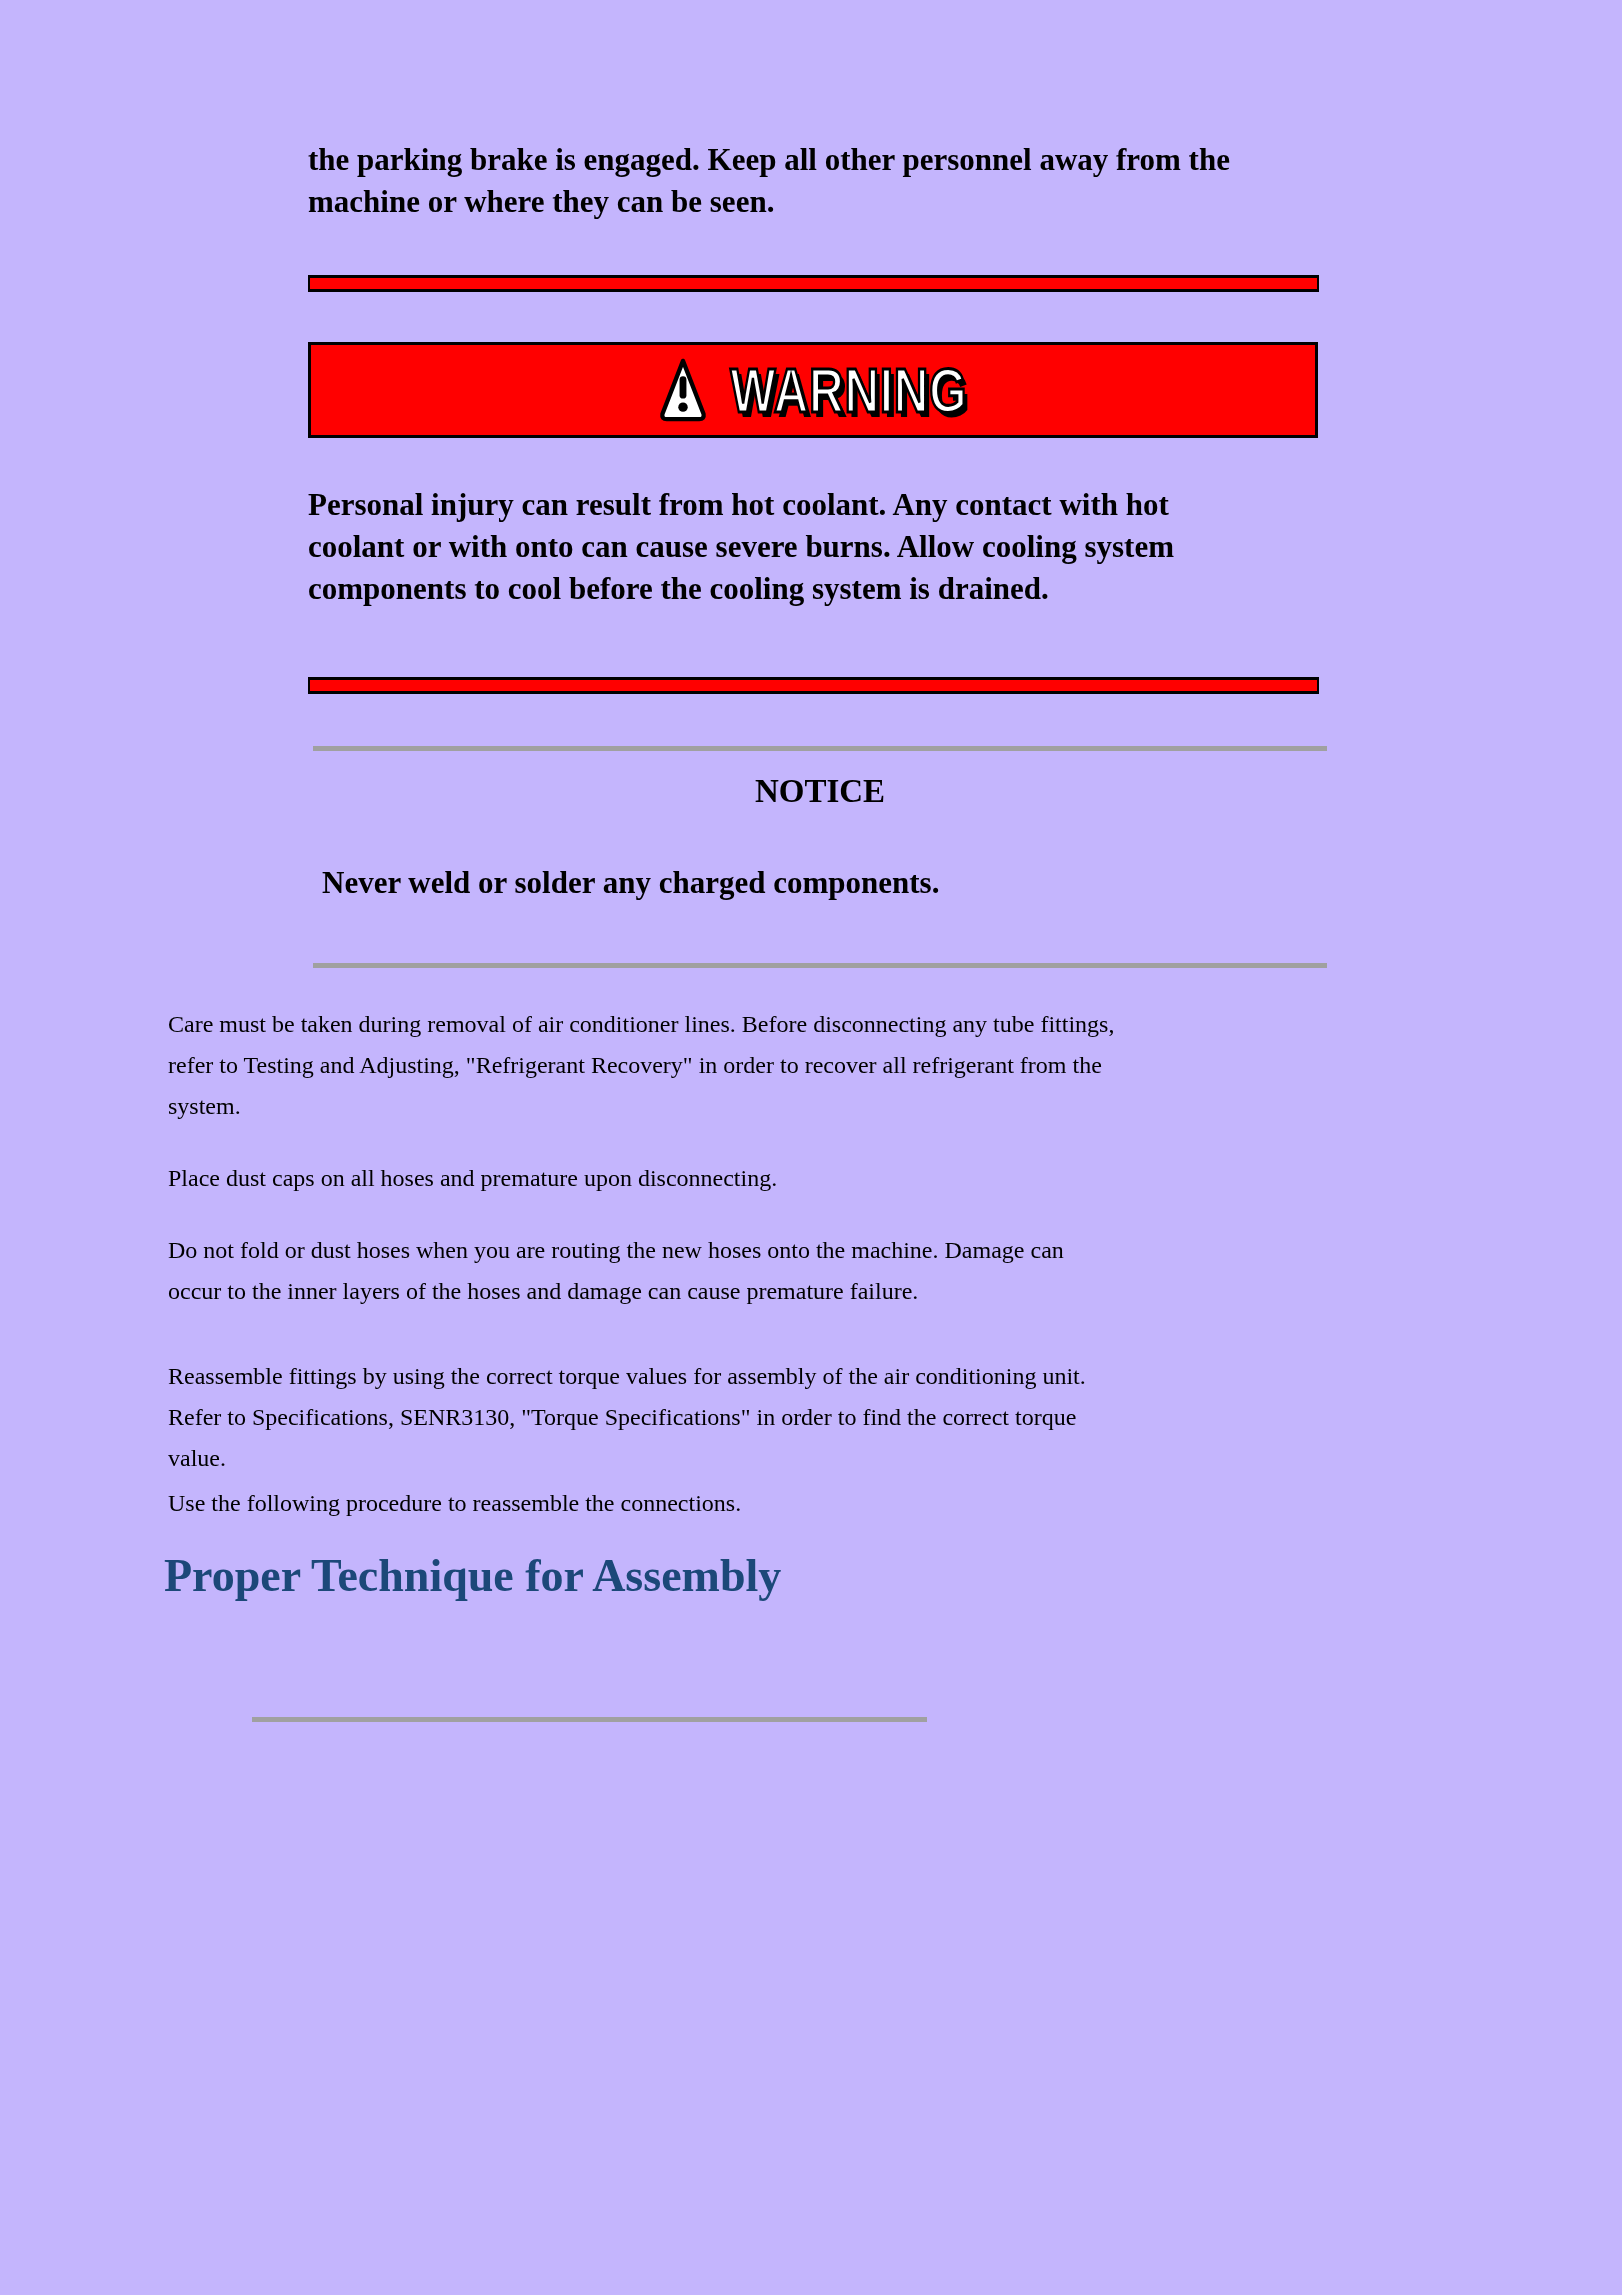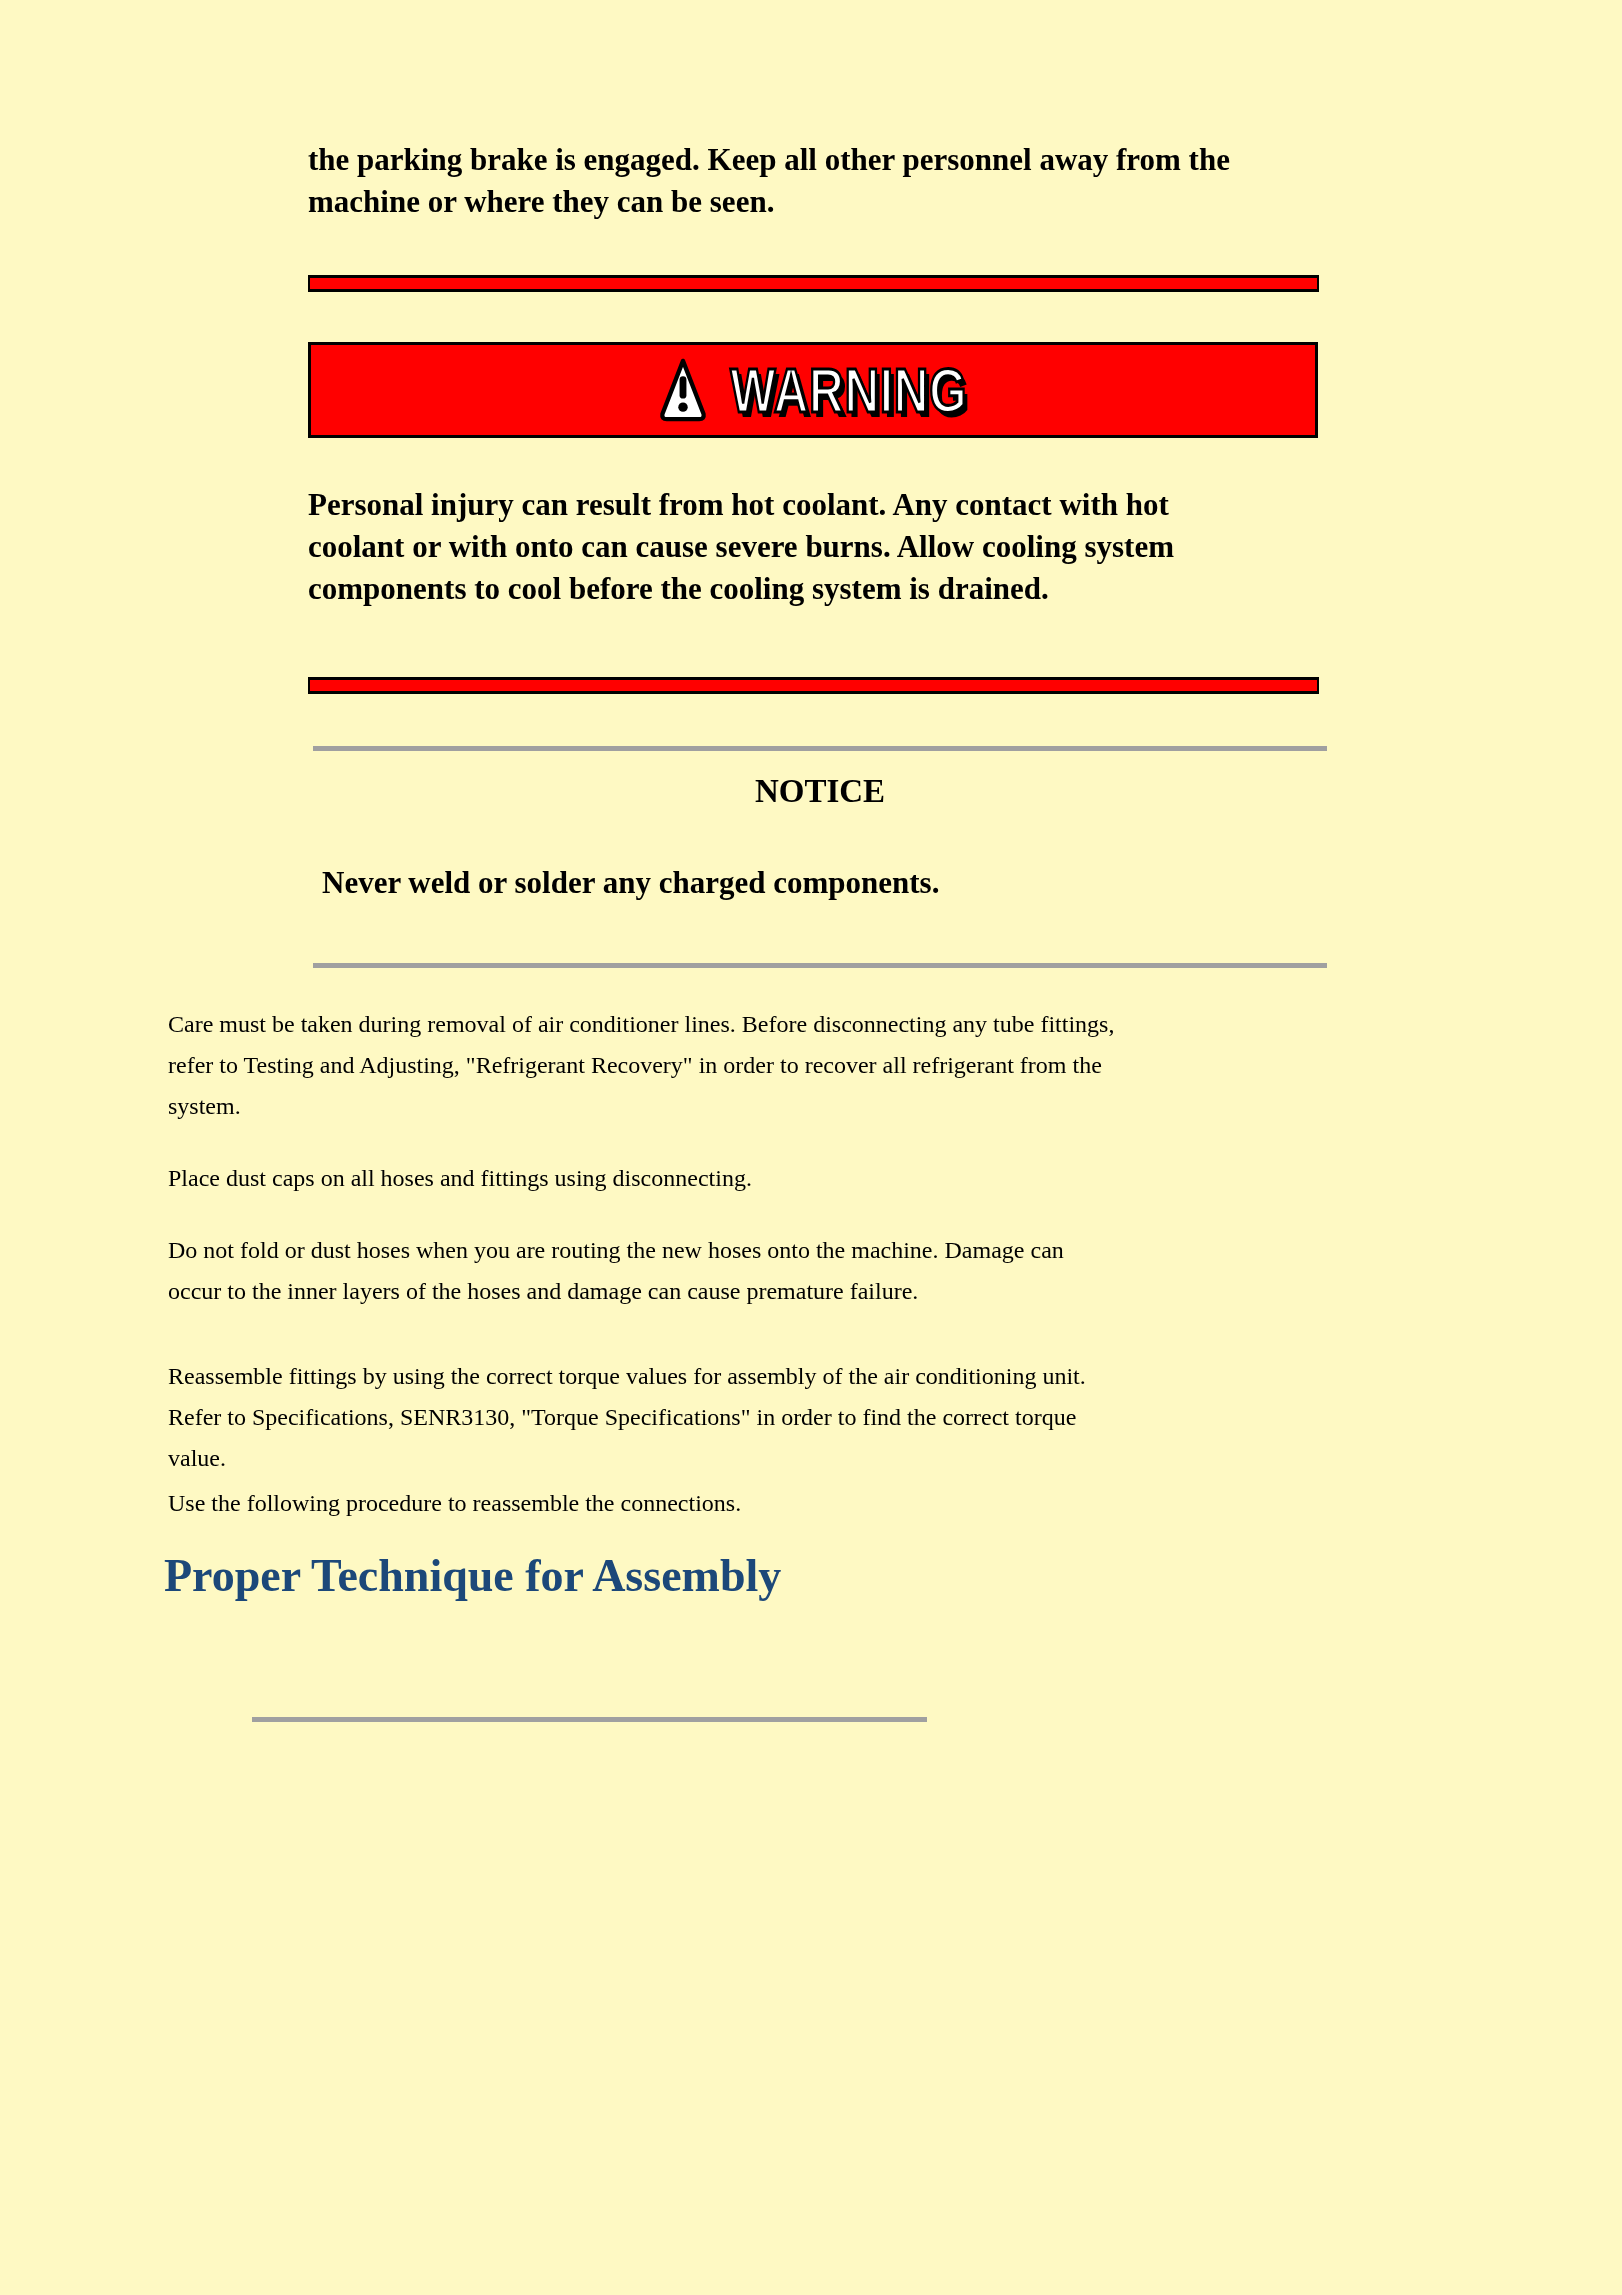--- a/index.html
+++ b/index.html
@@ -1,20 +1,20 @@
 <!DOCTYPE html>
 <html style="font-size:10.5px"><head>
 <meta charset="utf-8">
 <style>
   html, body { margin: 0; padding: 0; background: #ffffff; }
   .page {
     position: relative;
     width: 1623px;
     height: 2295px;
-    background: #fef9c3;
+    background: #c4b5fd;
     font-family: "Liberation Serif", serif;
     color: #000000;
     overflow: hidden;
   }
   .pre { white-space: pre-line; }
 
   .intro-text {
     position: absolute;
     left: 308px; top: 139px; width: 1060px;
     font-weight: bold;
@@ -140,21 +140,21 @@
   <div class="notice-title">NOTICE</div>
 
   <div class="notice-message">Never weld or solder any charged components.</div>
 
   <div class="gray-rule rule-notice-bottom"></div>
 
   <p class="body-paragraph pre p1">Care must be taken during removal of air conditioner lines. Before disconnecting any tube fittings,
 refer to Testing and Adjusting, "Refrigerant Recovery" in order to recover all refrigerant from the
 system.</p>
 
-  <p class="body-paragraph pre p2">Place dust caps on all hoses and fittings using disconnecting.</p>
+  <p class="body-paragraph pre p2">Place dust caps on all hoses and premature upon disconnecting.</p>
 
   <p class="body-paragraph pre p3">Do not fold or dust hoses when you are routing the new hoses onto the machine. Damage can
 occur to the inner layers of the hoses and damage can cause premature failure.</p>
 
   <p class="body-paragraph pre p4">Reassemble fittings by using the correct torque values for assembly of the air conditioning unit.
 Refer to Specifications, SENR3130, "Torque Specifications" in order to find the correct torque
 value.</p>
 
   <p class="body-paragraph pre p5">Use the following procedure to reassemble the connections.</p>
 

